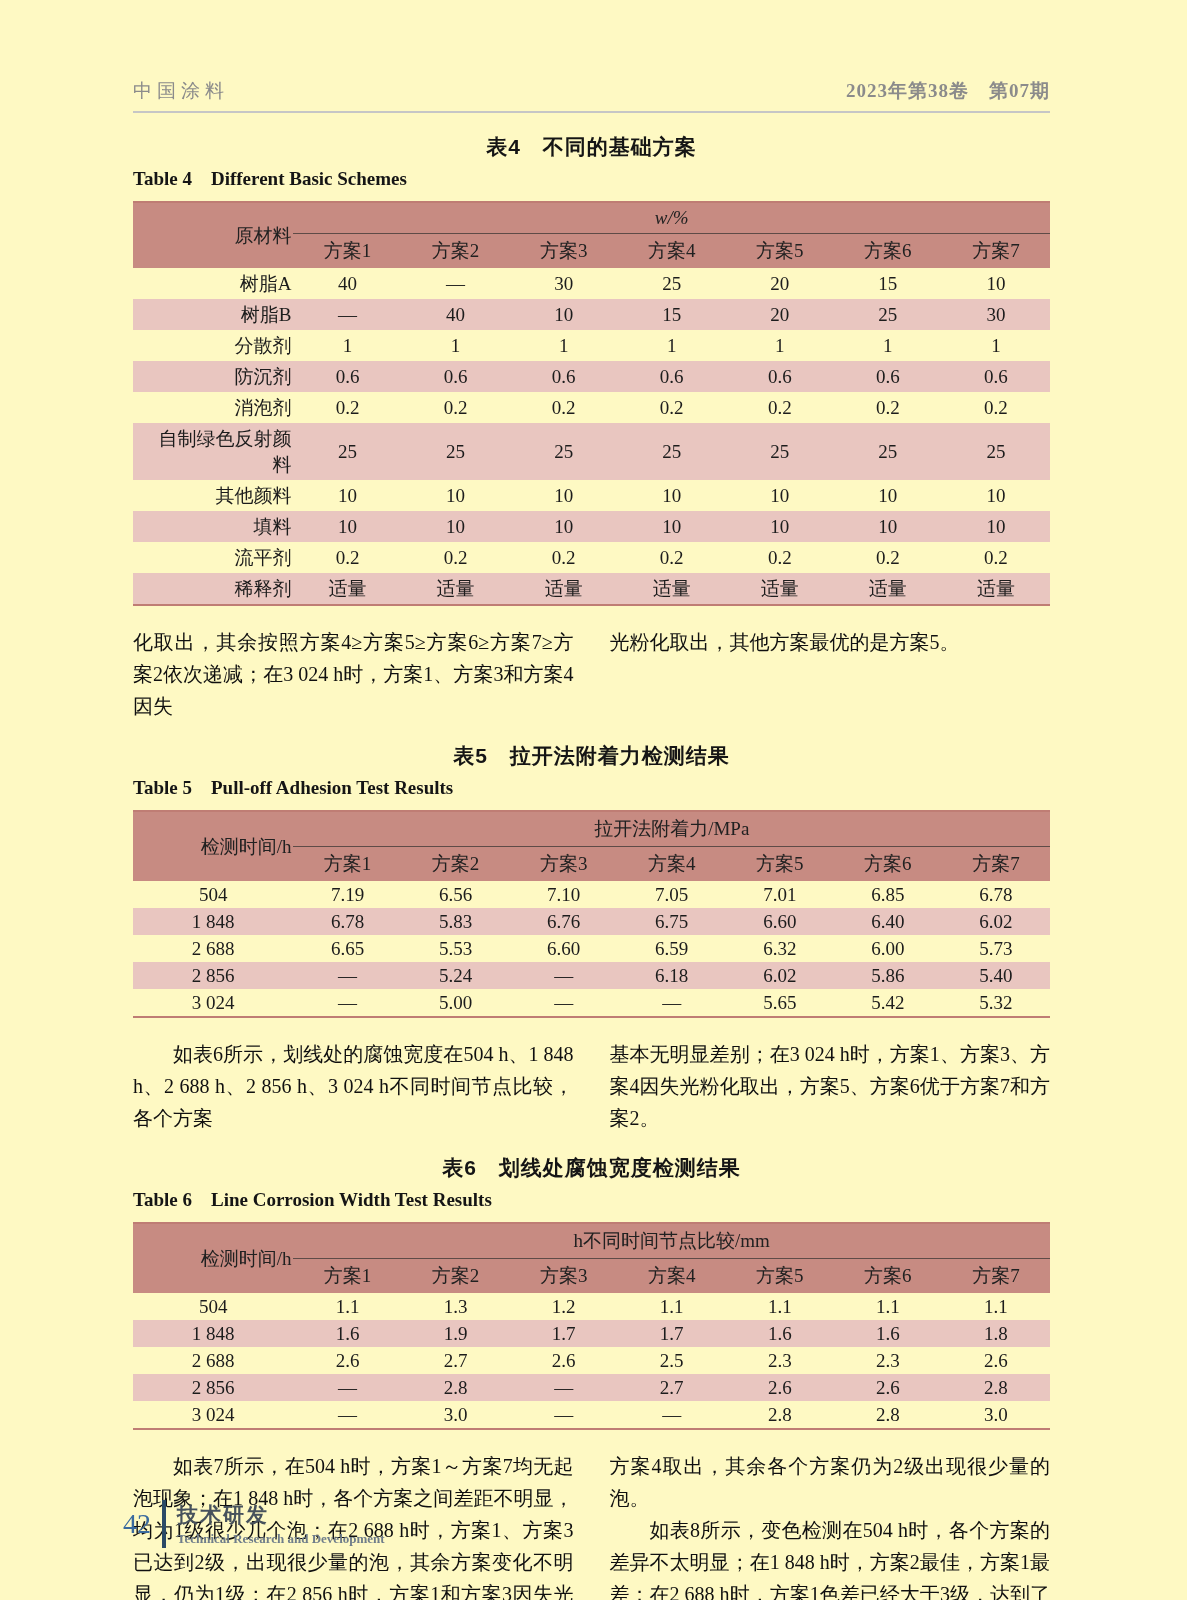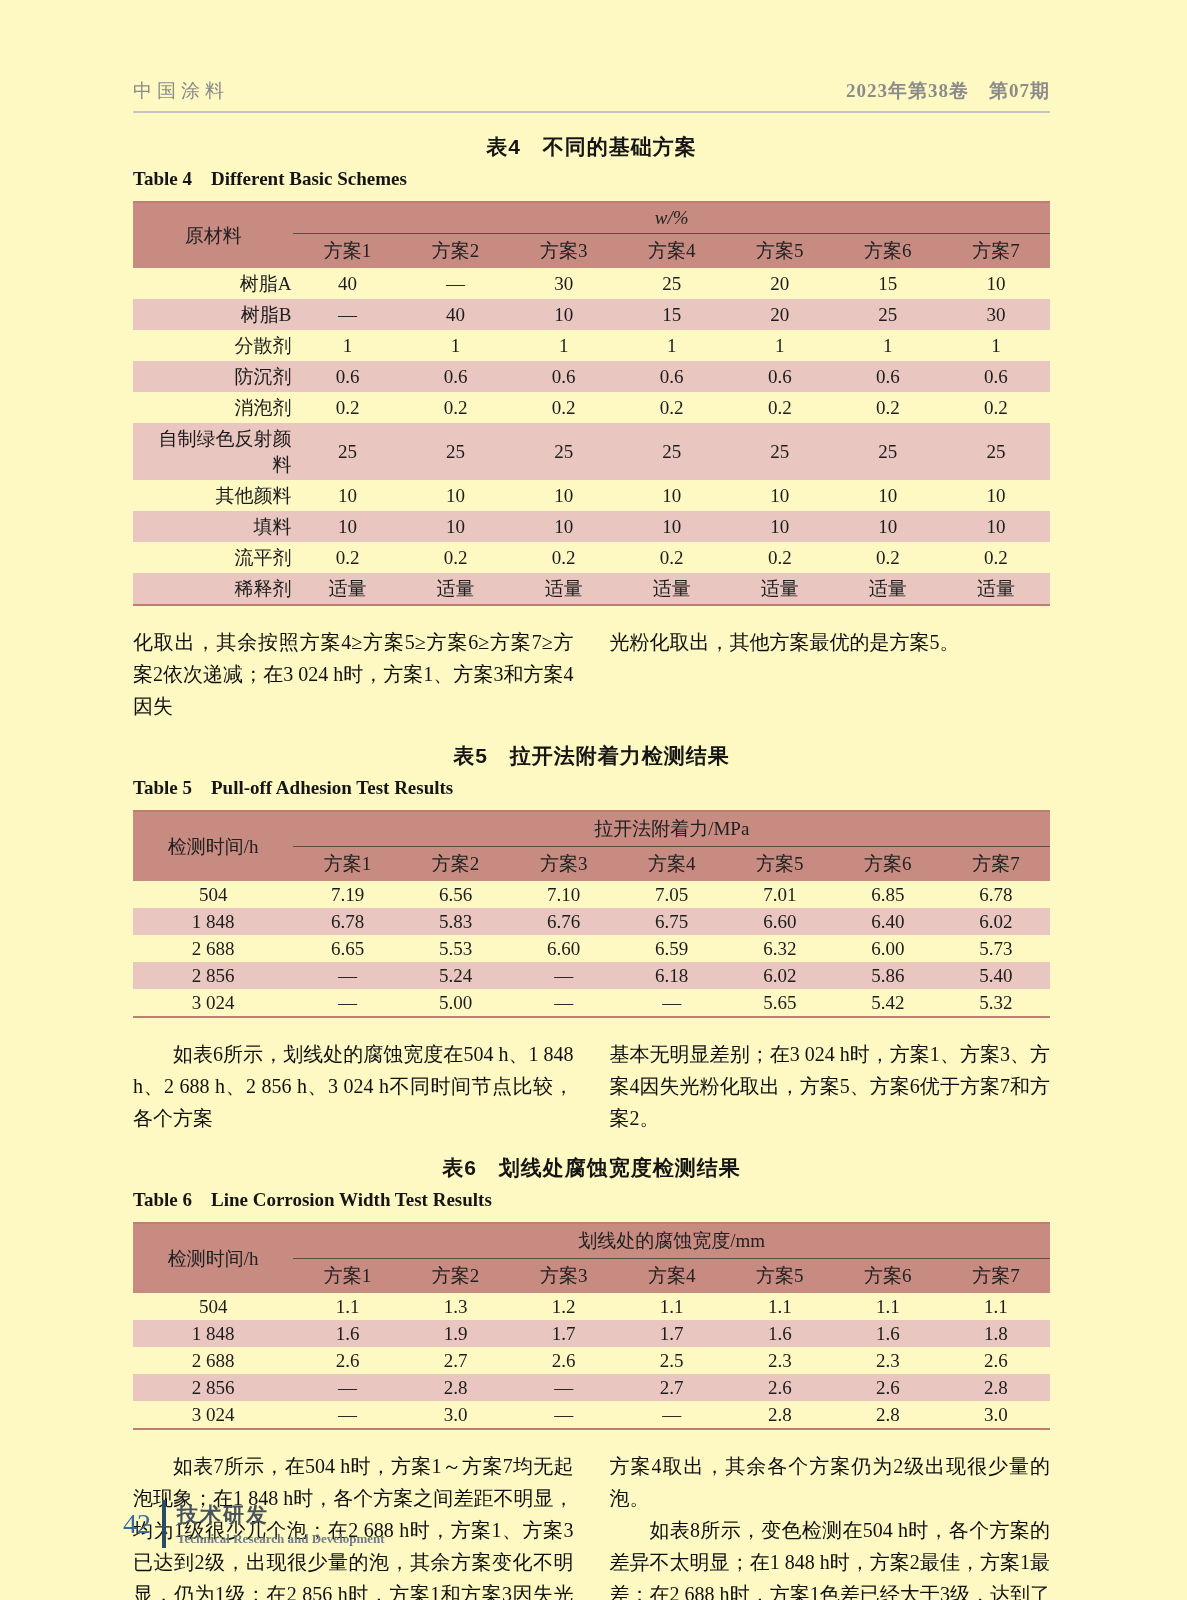--- a/index.html
+++ b/index.html
@@ -46,21 +46,21 @@
     width:100%;border-collapse:collapse;table-layout:fixed;
     font-size:19px;color:#1c1c1c;
     border-top:2px solid var(--table-border);
     border-bottom:2px solid var(--table-border);
   }
   table.data-table thead th{
     background:var(--table-header);
     font-weight:normal;text-align:center;
     padding:4px 2px;color:#212121;
   }
-  table.data-table th.col0{width:17.5%;}
+  table.data-table th.col0{width:17.5%;text-align:right;}
   table.data-table th.span-head{border-bottom:1px solid #5e4b47;}
   table.data-table th.span-head.italic{font-style:italic;}
   table.data-table tbody td{
     text-align:center;padding:2.5px 2px;
   }
   table.data-table tbody tr.stripe{background:var(--table-stripe);border-radius:13px;}
   table.data-table tbody td.label-left{text-align:right;padding-left:14px;}
 
   
   .two-col{display:flex;gap:36px;margin-top:20px;}
@@ -306,21 +306,21 @@
     </div>
   </div>
 
   <section>
     <div class="tbl-title-zh">表6　划线处腐蚀宽度检测结果</div>
     <div class="tbl-title-en">Table 6　Line Corrosion Width Test Results</div>
     <table class="data-table" data-table="2">
         <thead>
           <tr>
             <th rowspan="2" class="col0">检测时间/h</th>
-            <th colspan="7" class="span-head">划线处的腐蚀宽度/mm</th>
+            <th colspan="7" class="span-head">h不同时间节点比较/mm</th>
           </tr>
           <tr>
             <th>方案1</th>
             <th>方案2</th>
             <th>方案3</th>
             <th>方案4</th>
             <th>方案5</th>
             <th>方案6</th>
             <th>方案7</th>
           </tr>

